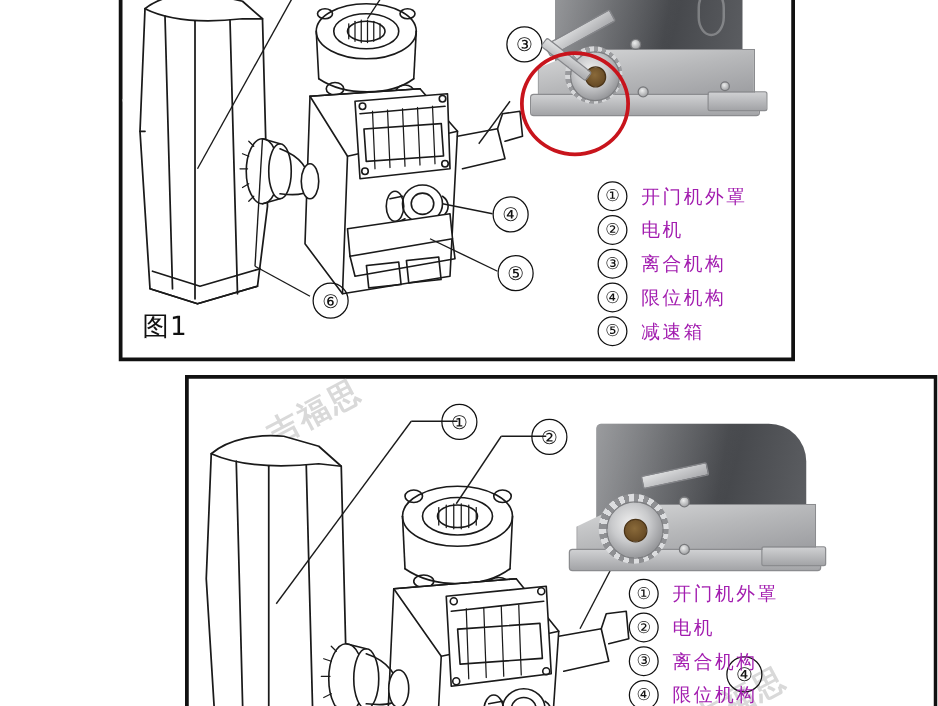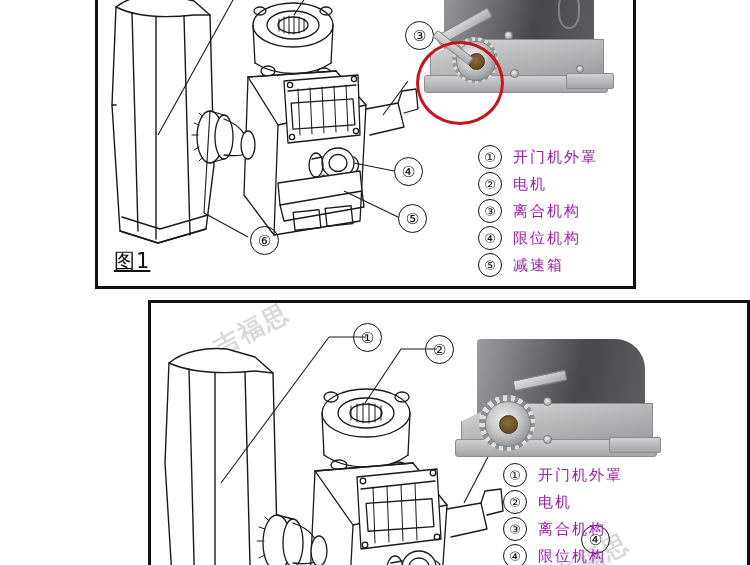--- a/index.html
+++ b/index.html
@@ -46,21 +46,21 @@
   .red-note{
     position:absolute;color:#d4141b;font-size:15px;font-weight:bold;
     letter-spacing:0px;white-space:nowrap;
   }
   .red-ring{
     position:absolute;border:3px solid #c8141c;border-radius:50%;
     background:transparent;
   }
 
   
-  .fig-caption{position:absolute;font-size:21px;color:#111;letter-spacing:1px;text-decoration:underline;}
+  .fig-caption{position:absolute;font-size:21px;color:#111;letter-spacing:1px;}
 
   
   .photo{position:absolute;}
   .ph-cover{
     position:absolute;background:linear-gradient(100deg,#6f7175 0%,#54565a 32%,#44464a 58%,#5d5f63 100%);
     border-radius:3px 14px 4px 2px;
   }
   .ph-cover-sheen{
     position:absolute;background:linear-gradient(105deg,rgba(255,255,255,.30),rgba(255,255,255,0) 62%);
     border-radius:3px 14px 4px 2px;

